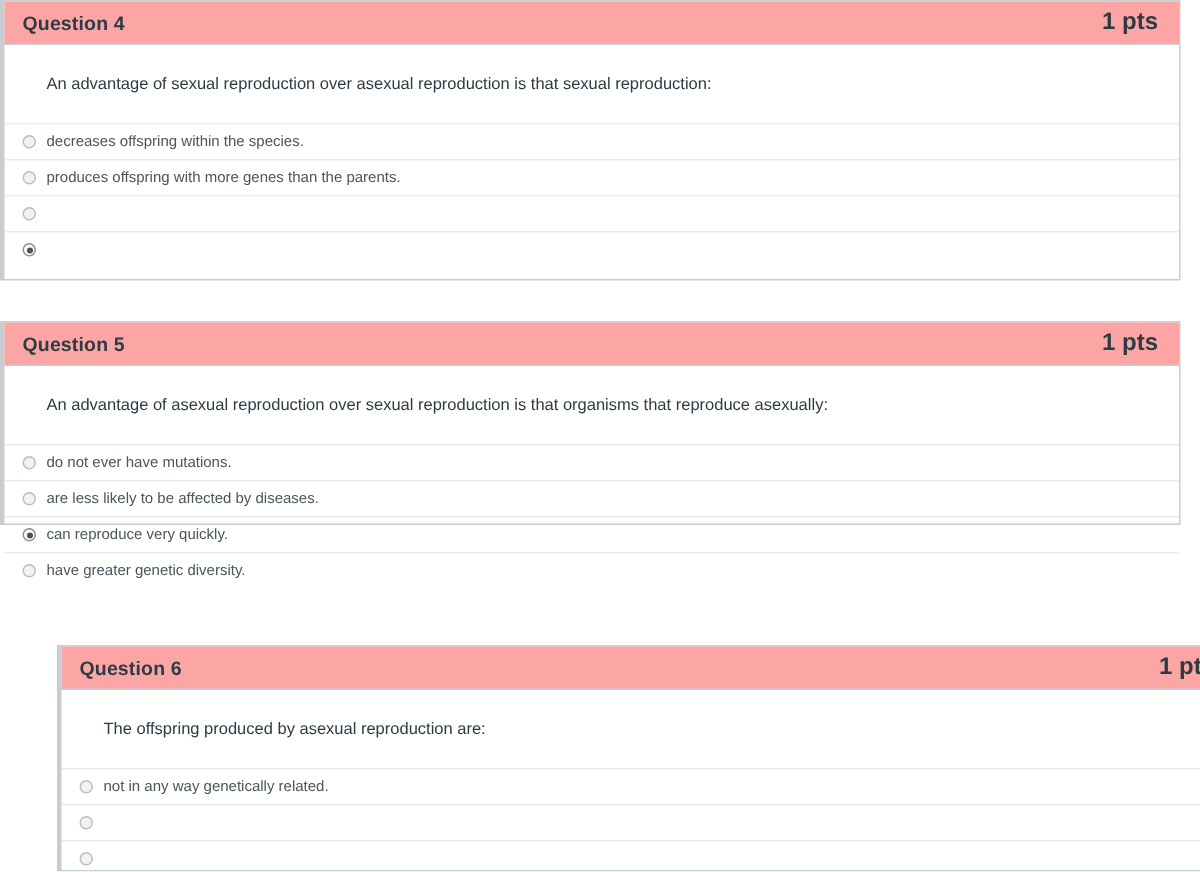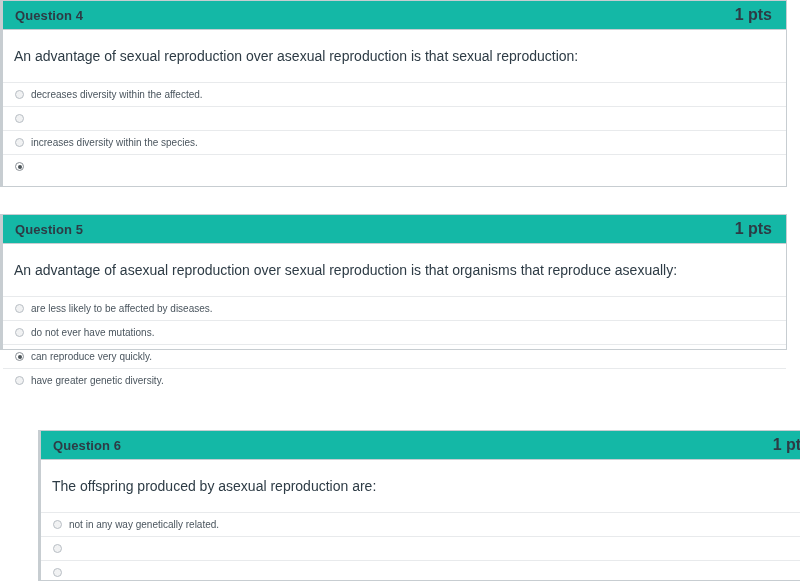--- a/index.html
+++ b/index.html
@@ -27,21 +27,21 @@
     left: 0;
     width: 787px;
     background: #ffffff;
     border: 1px solid #c7cdd1;
     border-left: 3px solid #c7cdd1;
     box-sizing: border-box;
   }
 
   .question-header {
     height: 29px;
-    background: #14b8a6;
+    background: #fca5a5;
     border-bottom: 1px solid #c7cdd1;
     display: flex;
     align-items: center;
     justify-content: space-between;
     padding: 0 14px 0 12px;
     box-sizing: border-box;
   }
 
   .question-name {
     font-size: 13px;
@@ -54,24 +54,24 @@
     font-size: 16px;
     font-weight: bold;
     color: #2d3b45;
   }
 
   .question-body {
     padding: 0;
   }
 
   .question-text {
-    font-size: 14px;
+    font-size: 11px;
     line-height: 16px;
     color: #2d3b45;
-    padding: 18px 14px 18px 11px;
+    padding: 18px 14px 18px 28px;
   }
 
   
   .answers {
     padding: 0;
     margin: 0;
     list-style: none;
   }
 
   .answer-row {
@@ -126,50 +126,50 @@
     <div class="question-card" style="top: 0px; height: 187px;">
       <div class="question-header">
         <div class="question-name">Question 4</div>
         <div class="question-points">1 pts</div>
       </div>
       <div class="question-body">
         <div class="question-text">An advantage of sexual reproduction over asexual reproduction is that sexual reproduction:</div>
         <ul class="answers">
           <li class="answer-row">
             <span class="answer-radio"></span>
-            <span class="answer-label">decreases diversity within the affected.</span>
-          </li>
-          <li class="answer-row">
-            <span class="answer-radio"></span>
-          </li>
-          <li class="answer-row">
-            <span class="answer-radio"></span>
-            <span class="answer-label">increases diversity within the species.</span>
+            <span class="answer-label">decreases offspring within the species.</span>
+          </li>
+          <li class="answer-row">
+            <span class="answer-radio"></span>
+            <span class="answer-label">produces offspring with more genes than the parents.</span>
+          </li>
+          <li class="answer-row">
+            <span class="answer-radio"></span>
           </li>
           <li class="answer-row">
             <span class="answer-radio selected"></span>
           </li>
         </ul>
       </div>
     </div>
     <div class="question-card" style="top: 214px; height: 136px;">
       <div class="question-header">
         <div class="question-name">Question 5</div>
         <div class="question-points">1 pts</div>
       </div>
       <div class="question-body">
         <div class="question-text">An advantage of asexual reproduction over sexual reproduction is that organisms that reproduce asexually:</div>
         <ul class="answers">
           <li class="answer-row">
             <span class="answer-radio"></span>
+            <span class="answer-label">do not ever have mutations.</span>
+          </li>
+          <li class="answer-row">
+            <span class="answer-radio"></span>
             <span class="answer-label">are less likely to be affected by diseases.</span>
-          </li>
-          <li class="answer-row">
-            <span class="answer-radio"></span>
-            <span class="answer-label">do not ever have mutations.</span>
           </li>
           <li class="answer-row">
             <span class="answer-radio selected"></span>
             <span class="answer-label">can reproduce very quickly.</span>
           </li>
           <li class="answer-row">
             <span class="answer-radio"></span>
             <span class="answer-label">have greater genetic diversity.</span>
           </li>
         </ul>

